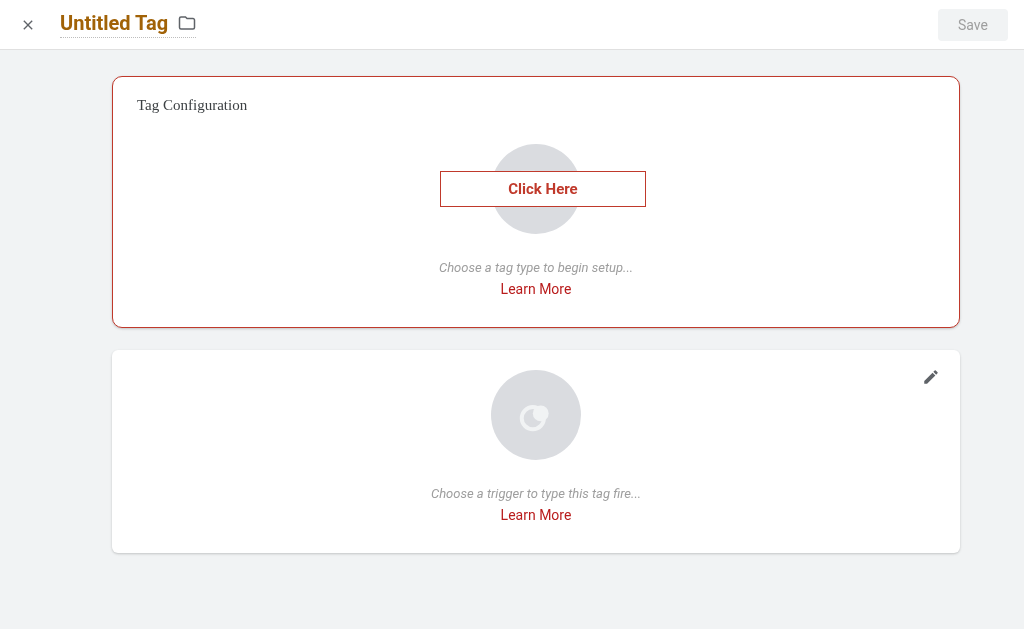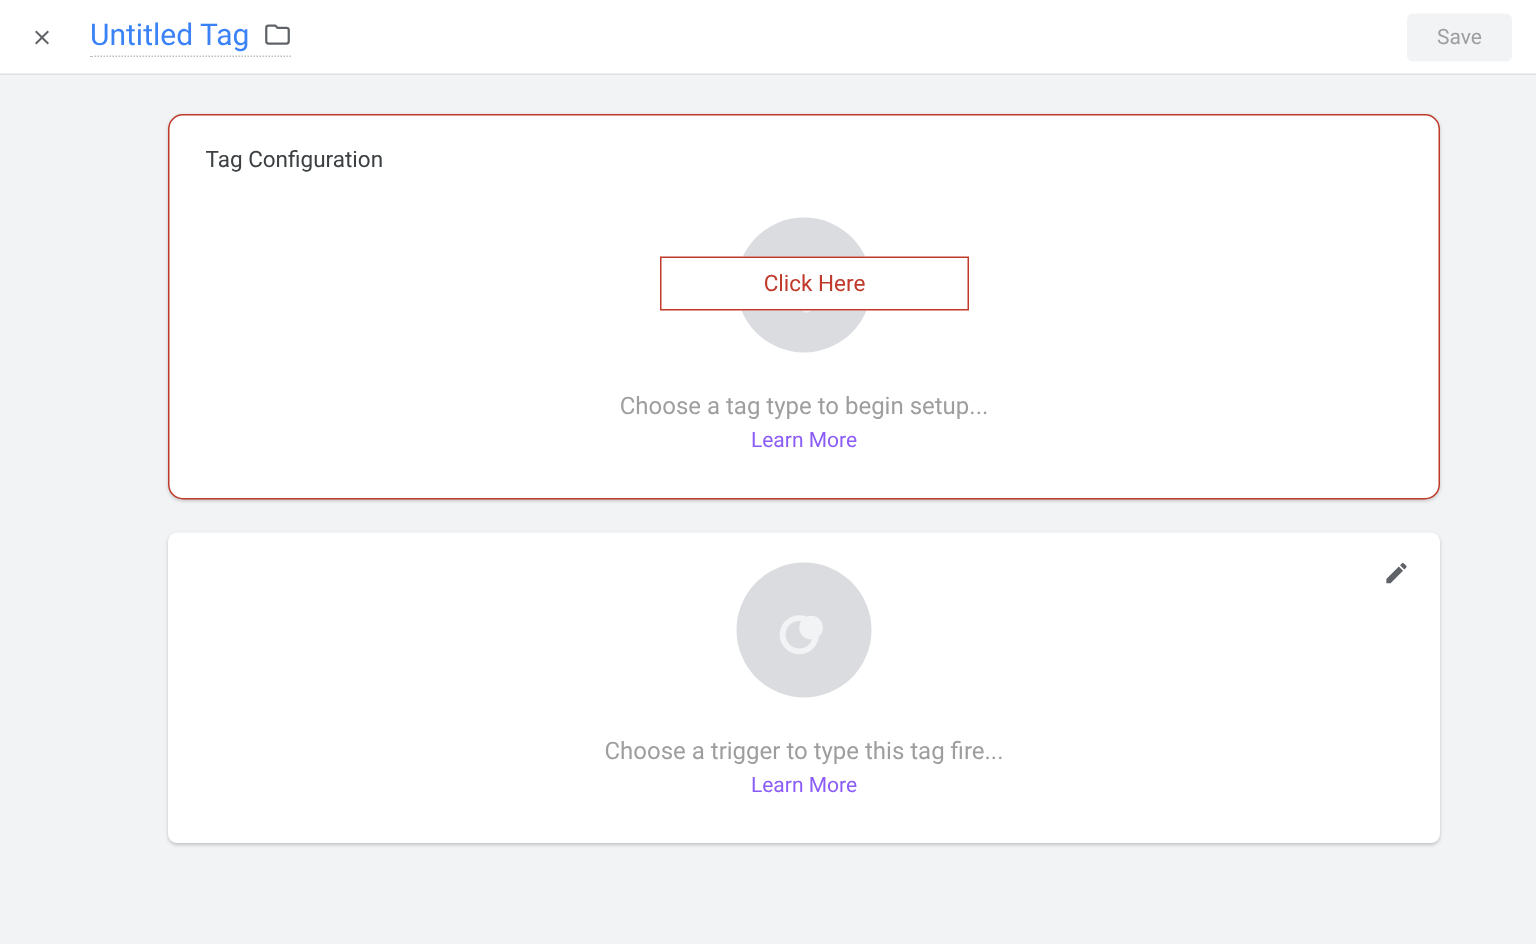--- a/index.html
+++ b/index.html
@@ -34,22 +34,22 @@
     }
     .title-wrap {
       display: flex;
       align-items: center;
       gap: 10px;
       border-bottom: 1px dotted #bdbdbd;
       padding-bottom: 2px;
     }
     .title {
       font-size: 20px;
-      font-weight: 400;
-      color: #3b82f6;
+      font-weight: 700;
+      color: #a16207;
     }
     .folder-icon {
       color: #5f6368;
       display: flex;
       align-items: center;
     }
     .spacer {
       flex: 1;
     }
     .save-btn {
@@ -77,20 +77,21 @@
     }
     .card.highlighted {
       border: 1.5px solid #c0392b;
       border-radius: 10px;
     }
     .card-title {
       font-size: 15px;
       color: #3c4043;
       font-weight: 400;
       margin-bottom: 30px;
+      font-family: Liberation Serif, serif;
     }
     .edit-icon {
       position: absolute;
       top: 18px;
       right: 20px;
       color: #5f6368;
       cursor: pointer;
     }
     .placeholder-area {
       display: flex;
@@ -105,36 +106,37 @@
       background: #dadce0;
       display: flex;
       align-items: center;
       justify-content: center;
       margin-bottom: 26px;
     }
     .circle-holder svg {
       fill: #f1f3f4;
     }
     .helper-text {
-      font-size: 16px;
+      font-size: 13px;
       color: #9e9e9e;
       margin-bottom: 6px;
+      font-style: italic;
     }
     .learn-more {
       font-size: 14px;
-      color: #8b5cf6;
+      color: #b91c1c;
       text-decoration: none;
       cursor: pointer;
     }
     .callout {
       position: absolute;
       border: 1px solid #c0392b;
       background: #fff;
       color: #c0392b;
-      font-weight: 400;
+      font-weight: 700;
       font-size: 15px;
       padding: 8px 0;
       width: 206px;
       text-align: center;
       top: 94px;
       left: 327px;
       z-index: 5;
     }
   </style>
 </head>

